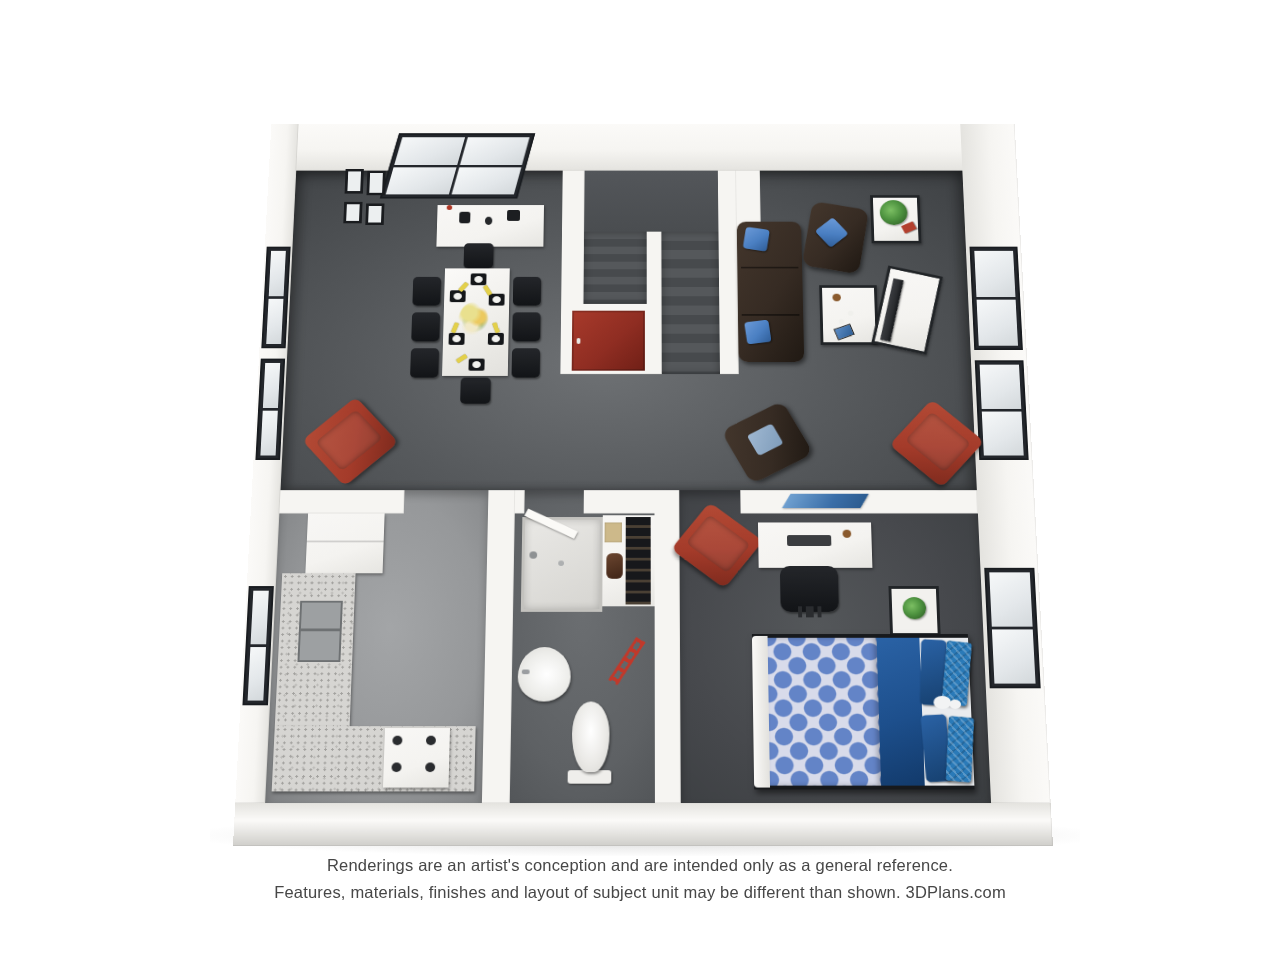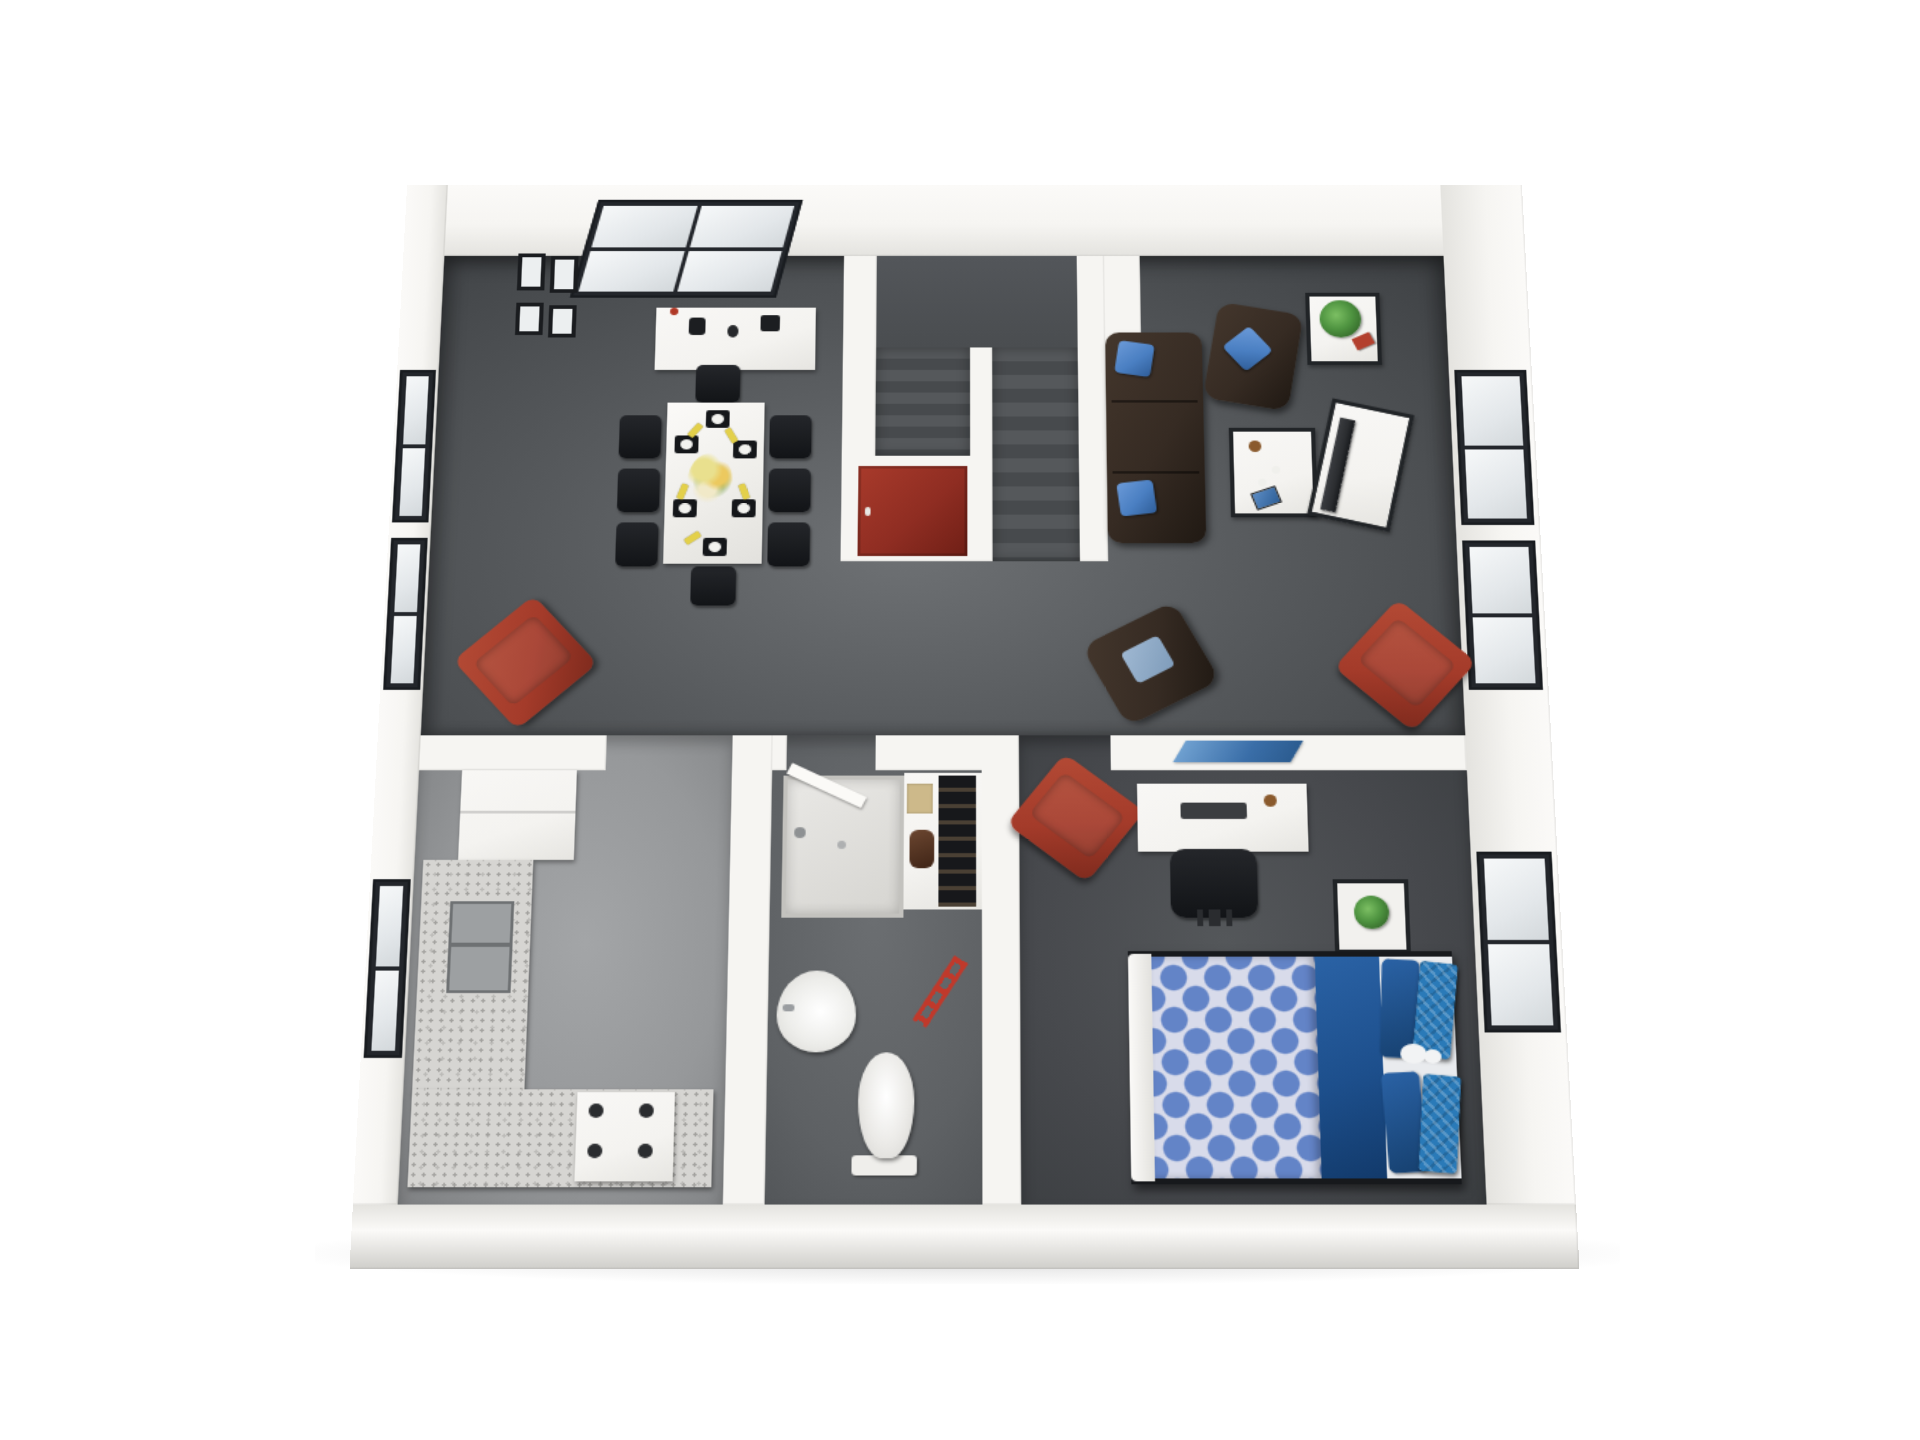--- a/index.html
+++ b/index.html
@@ -242,13 +242,15 @@
   <div class="abs" style="left:722px;top:660px;width:12px;height:10px;background:#f2f3f4;border-radius:50%;"></div>
   <div class="window win-2v" style="left:764px;top:518px;width:52px;height:130px;">
     <div class="pane"></div>
         <div class="pane"></div>
   </div>
 
 </div>
 </div>
 
 <div class="caption">
+  <p>Renderings are an artist's conception and are intended only as a general reference.</p>
+  <p>Features, materials, finishes and layout of subject unit may be different than shown. 3DPlans.com</p>
 </div>
 
 </body></html>

